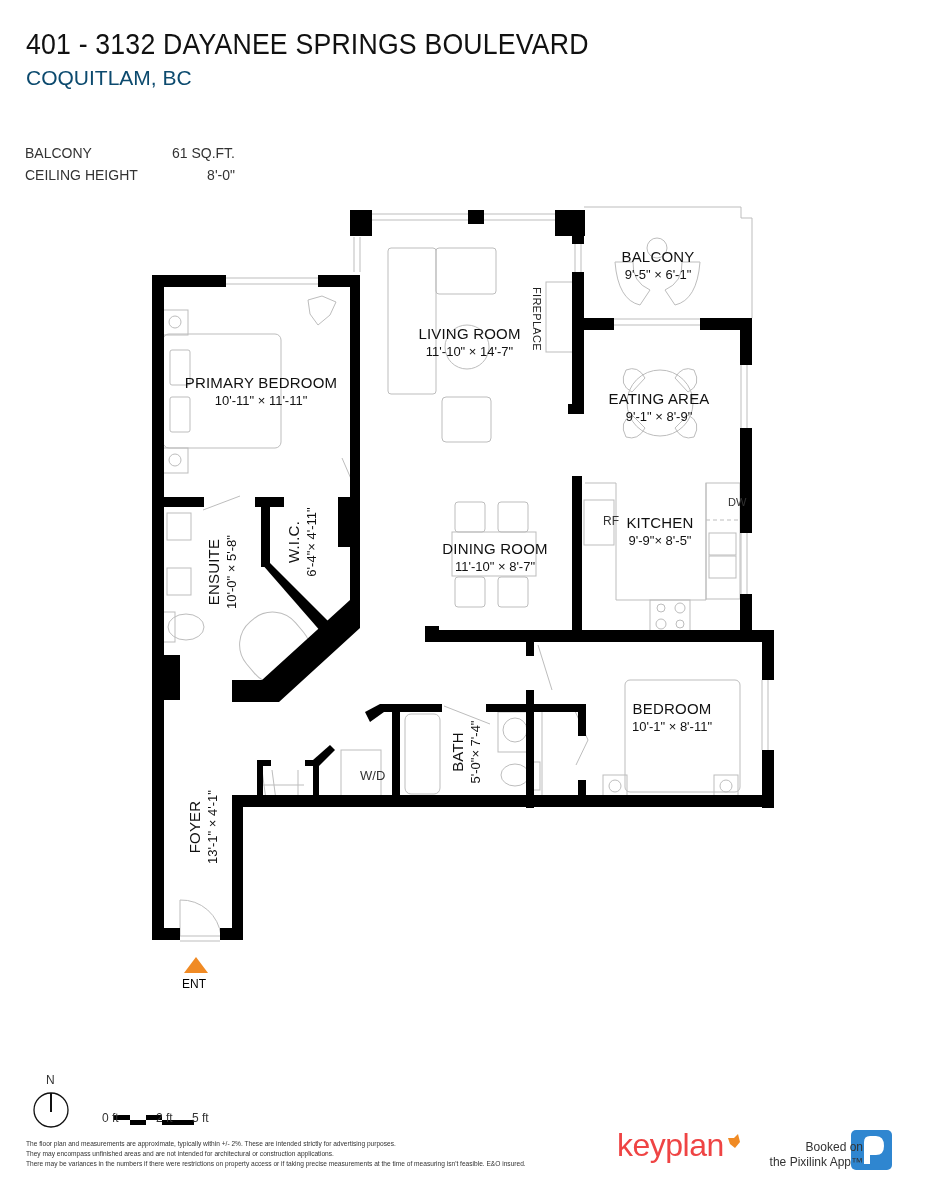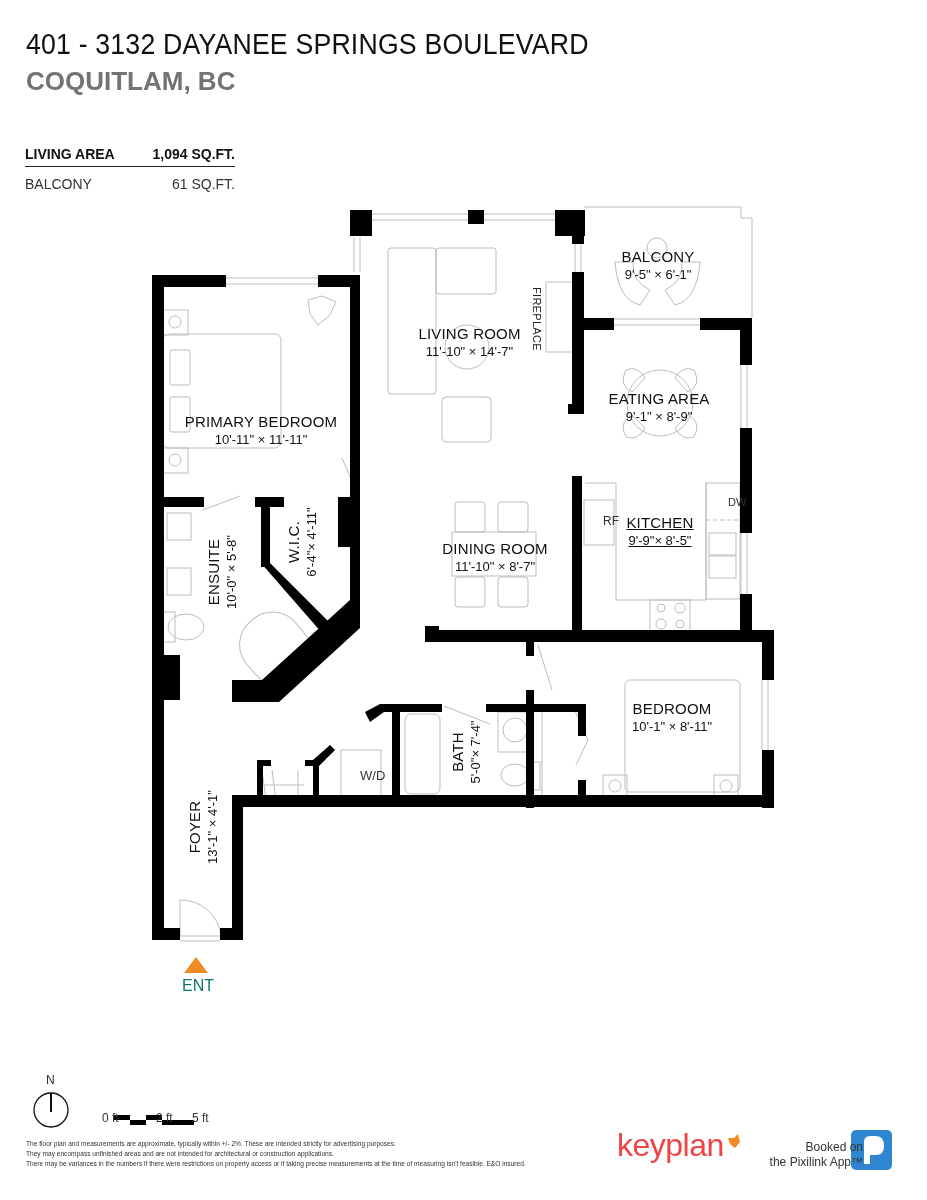--- a/index.html
+++ b/index.html
@@ -1,49 +1,49 @@
 <!DOCTYPE html>
 <html><head>
 <meta charset="utf-8">
 <style>
   html, body { margin: 0; padding: 0; background: #ffffff; }
   body { width: 927px; height: 1200px; position: relative; overflow: hidden; font-family: "Liberation Sans", "DejaVu Sans", sans-serif; color: #111; }
   .title { position: absolute; left: 26px; top: 28px; font-size: 29px; font-weight: 500; letter-spacing: 0.2px; color: #111; white-space: nowrap; transform: scaleX(0.92); transform-origin: left top; }
-  .subtitle { position: absolute; left: 26px; top: 66px; font-size: 26px; color: #737373; font-weight: 700; white-space: nowrap; }
+  .subtitle { position: absolute; left: 26px; top: 66px; font-size: 21px; color: #0c4a6e; font-weight: 400; white-space: nowrap; }
   .stats { position: absolute; left: 25px; top: 142px; width: 210px; font-size: 14px; }
   .stats .row { display: flex; justify-content: space-between; height: 22px; align-items: center; color: #333; }
   .stats .row.main { font-weight: 600; color: #111; border-bottom: 1.5px solid #222; height: 24px; margin-bottom: 6px; }
   .plan { position: absolute; left: 0; top: 0; width: 927px; height: 1200px; }
   .lbl { position: absolute; text-align: center; white-space: nowrap; color: #111; }
   .lbl .n { font-size: 15px; letter-spacing: 0.2px; }
   .lbl .d { font-size: 13px; margin-top: 2px; }
   .vert { transform: rotate(-90deg); transform-origin: center center; }
   .fireplace-lbl { position: absolute; font-size: 11px; letter-spacing: 0.3px; color: #222; transform: rotate(90deg); transform-origin: left top; }
   .small-lbl { position: absolute; font-size: 12px; color: #333; padding-left: 14px; }
-  .ent { position: absolute; left: 182px; top: 977px; font-size: 16px; color: #0f766e; }
+  .ent { position: absolute; left: 182px; top: 977px; font-size: 12px; color: #000000; }
   .north-n { position: absolute; left: 46px; top: 1073px; font-size: 12px; color: #333; }
   .scale-t { position: absolute; top: 1111px; font-size: 12px; color: #333; }
   .disclaimer { position: absolute; left: 26px; top: 1139px; font-size: 6.6px; line-height: 10px; color: #333; width: 560px; }
   .keyplan { position: absolute; left: 617px; top: 1127px; font-size: 32px; font-weight: 400; color: #ef4444; letter-spacing: -0.5px; }
   .booked { position: absolute; left: 745px; top: 1140px; font-size: 12px; line-height: 15px; color: #333; text-align: right; width: 97px; margin-left: 21px; }
 </style>
 </head>
 <body>
 
 <div class="title">401 - 3132 DAYANEE SPRINGS BOULEVARD</div>
 <div class="subtitle">COQUITLAM, BC</div>
 
 <div class="stats">
-  <div class="row main">
-    <span>LIVING AREA</span>
-    <span>1,094 SQ.FT.</span>
-  </div>
   <div class="row">
     <span>BALCONY</span>
     <span>61 SQ.FT.</span>
+  </div>
+  <div class="row">
+    <span>CEILING HEIGHT</span>
+    <span>8'-0"</span>
   </div>
 </div>
 
 <svg class="plan" viewBox="0 0 927 1200" xmlns="http://www.w3.org/2000/svg">
   <g fill="none" stroke="#bdbdbd" stroke-width="1">
 
     <path d="M584 207 H741 V218 H752 V318"></path>
 
     <path d="M371 214 H468 M371 220 H468 M484 214 H555 M484 220 H555"></path>
     <path d="M354 237 V272 M360 237 V272"></path>
@@ -212,29 +212,29 @@
 </svg>
 
 <div class="lbl" style="left:608px; top:248px; width:100px;">
   <div class="n">BALCONY</div>
   <div class="d">9'-5"  ×  6'-1"</div>
 </div>
 <div class="lbl" style="left:402px; top:325px; width:135px;">
   <div class="n">LIVING ROOM</div>
   <div class="d">11'-10"  ×  14'-7"</div>
 </div>
-<div class="lbl" style="left:172px; top:374px; width:178px;margin-top:39px;">
+<div class="lbl" style="left:172px; top:374px; width:178px;">
   <div class="n">PRIMARY BEDROOM</div>
   <div class="d">10'-11"  ×  11'-11"</div>
 </div>
 <div class="lbl" style="left:594px; top:390px; width:130px;">
   <div class="n">EATING AREA</div>
   <div class="d">9'-1"  ×  8'-9"</div>
 </div>
-<div class="lbl" style="left:618px; top:514px; width:84px;text-decoration:underline;">
+<div class="lbl" style="left:618px; top:514px; width:84px;">
   <div class="n">KITCHEN</div>
   <div class="d">9'-9"× 8'-5"</div>
 </div>
 <div class="lbl" style="left:430px; top:540px; width:130px;">
   <div class="n">DINING ROOM</div>
   <div class="d">11'-10"  ×  8'-7"</div>
 </div>
 <div class="lbl vert" style="left:162px; top:555px; width:120px;">
   <div class="n">ENSUITE</div>
   <div class="d">10'-0"  ×  5'-8"</div>

